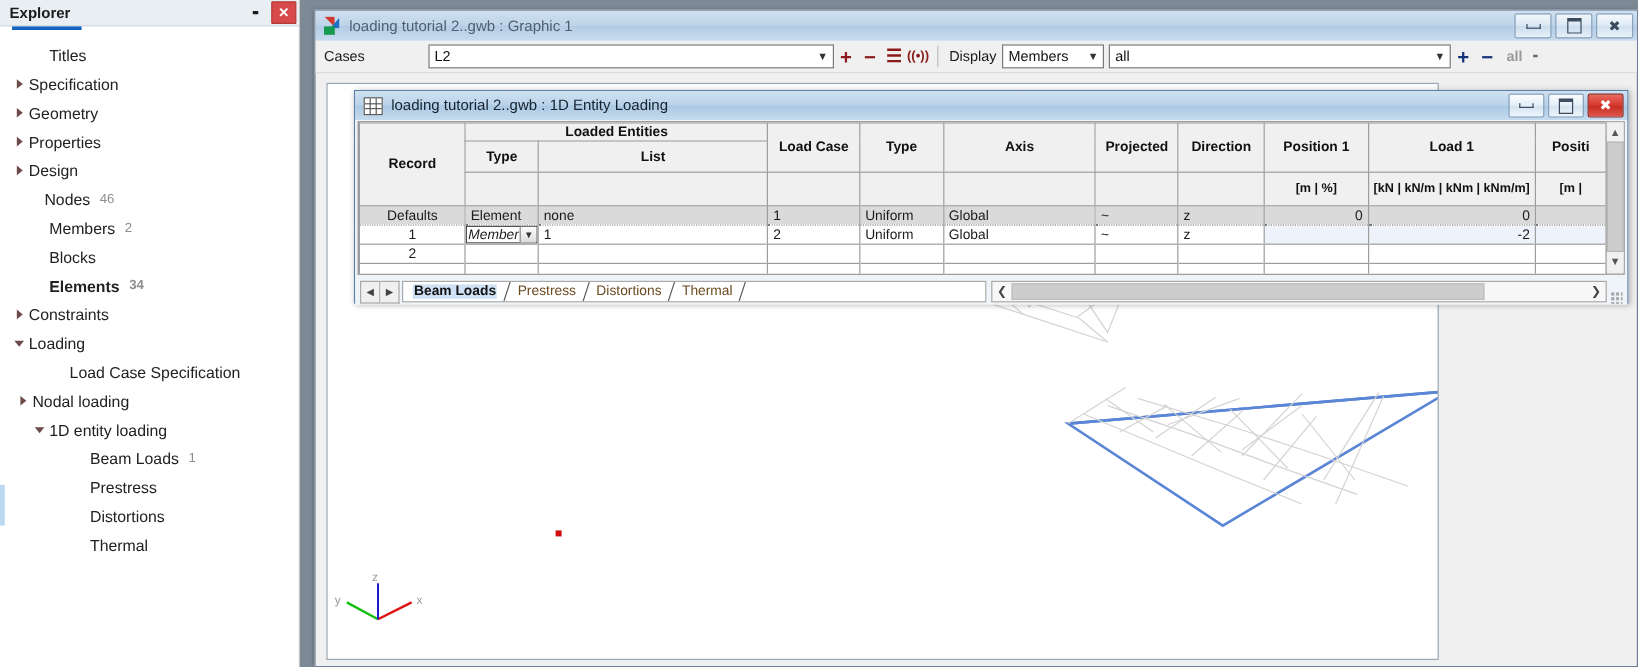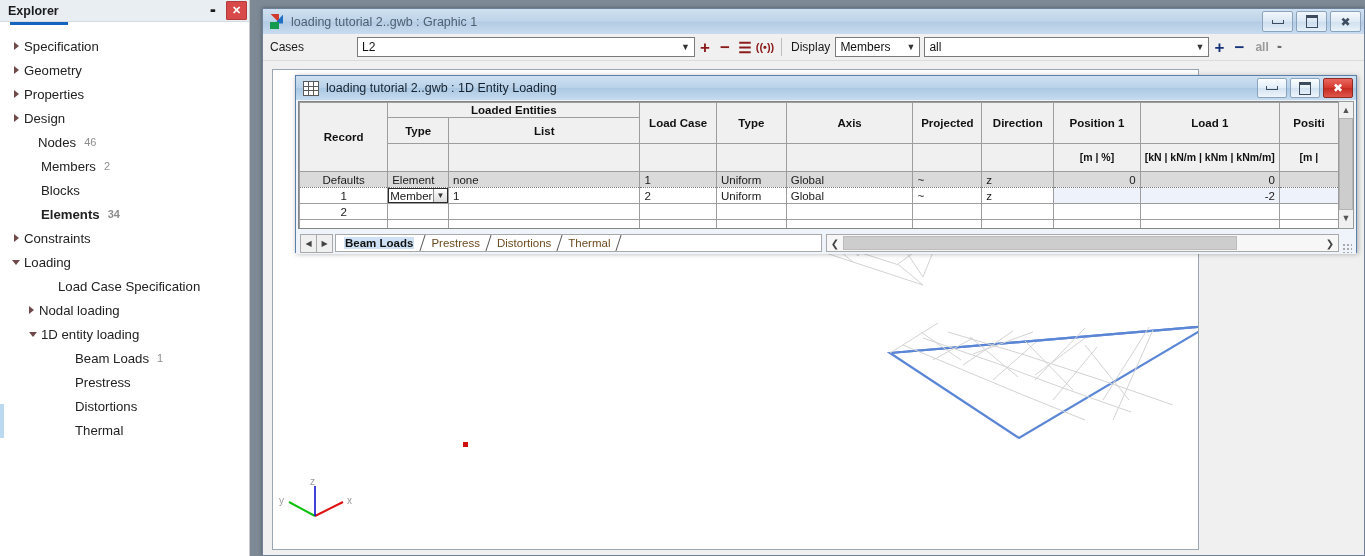--- a/index.html
+++ b/index.html
@@ -183,21 +183,21 @@
   tr.r1 td{background:#ffffff;border-bottom:1px dotted #9d9d9d;border-top:1px dotted #9d9d9d;}
   tr.r1 td.hl{background:#eef2fa;}
   tr.r2 td{background:#ffffff;border-bottom:1px dotted #9d9d9d;}
   td.num{text-align:right;}
   td.lft{text-align:left;}
   .units{font-weight:bold;font-size:10.5px;line-height:11px;text-align:center;}
   .cellcombo{
     display:flex;align-items:center;border:1px solid #2a2a2a;height:15px;
     background:#fff;box-sizing:border-box;margin:0;
   }
-  .cellcombo .cv{flex:1;padding-left:1px;font-size:11.5px;}
+  .cellcombo .cv{flex:1;padding-left:1px;font-size:11.5px;font-style:italic;}
   .cellcombo .ca{
     width:13px;flex:0 0 13px;height:13px;border-left:1px solid #8a8a8a;
     background:linear-gradient(180deg,#fdfdfd,#dcdcdc);
     display:flex;align-items:center;justify-content:center;font-size:8px;color:#333;
   }
   
   #grid-vscroll{
     position:absolute;right:2px;top:1px;width:16px;height:128px;
     background:#f0f0f0;border:1px solid #999;box-sizing:border-box;
   }
@@ -250,20 +250,24 @@
 
   <div id="explorer-titlebar">
     <div id="explorer-title">Explorer</div>
     <div class="pin-icon">╸</div>
     <div class="close-red">✕</div>
   </div>
 
   <div id="tab-underline"></div>
 
   <div id="tree">
+      <div class="tree-row" style="padding-left: 25px;">
+        <span class="tw"></span>
+        <span class="tree-label">Titles</span>
+      </div>
       <div class="tree-row" style="padding-left: 8px;">
         <span class="tw">
           <span class="tri-right"></span>
         </span>
         <span class="tree-label">Specification</span>
       </div>
       <div class="tree-row" style="padding-left: 8px;">
         <span class="tw">
           <span class="tri-right"></span>
         </span>
@@ -274,21 +278,21 @@
           <span class="tri-right"></span>
         </span>
         <span class="tree-label">Properties</span>
       </div>
       <div class="tree-row" style="padding-left: 8px;">
         <span class="tw">
           <span class="tri-right"></span>
         </span>
         <span class="tree-label">Design</span>
       </div>
-      <div class="tree-row" style="padding-left: 14px; margin-left: 8px;">
+      <div class="tree-row" style="padding-left: 21px;">
         <span class="tw"></span>
         <span class="tree-label">Nodes</span>
         <span class="tree-count">46</span>
       </div>
       <div class="tree-row" style="padding-left: 25px;">
         <span class="tw"></span>
         <span class="tree-label">Members</span>
         <span class="tree-count">2</span>
       </div>
       <div class="tree-row" style="padding-left: 25px;">
@@ -309,21 +313,21 @@
       <div class="tree-row" style="padding-left: 8px;">
         <span class="tw">
           <span class="tri-down"></span>
         </span>
         <span class="tree-label">Loading</span>
       </div>
       <div class="tree-row" style="padding-left: 42px;">
         <span class="tw"></span>
         <span class="tree-label">Load Case Specification</span>
       </div>
-      <div class="tree-row" style="padding-left: 23px; align-items: center;">
+      <div class="tree-row" style="padding-left: 11px; align-items: center;">
         <span class="tw">
           <span class="tri-right"></span>
         </span>
         <span class="tree-label">Nodal loading</span>
       </div>
       <div class="tree-row" style="padding-left: 25px;">
         <span class="tw">
           <span class="tri-down"></span>
         </span>
         <span class="tree-label">1D entity loading</span>

